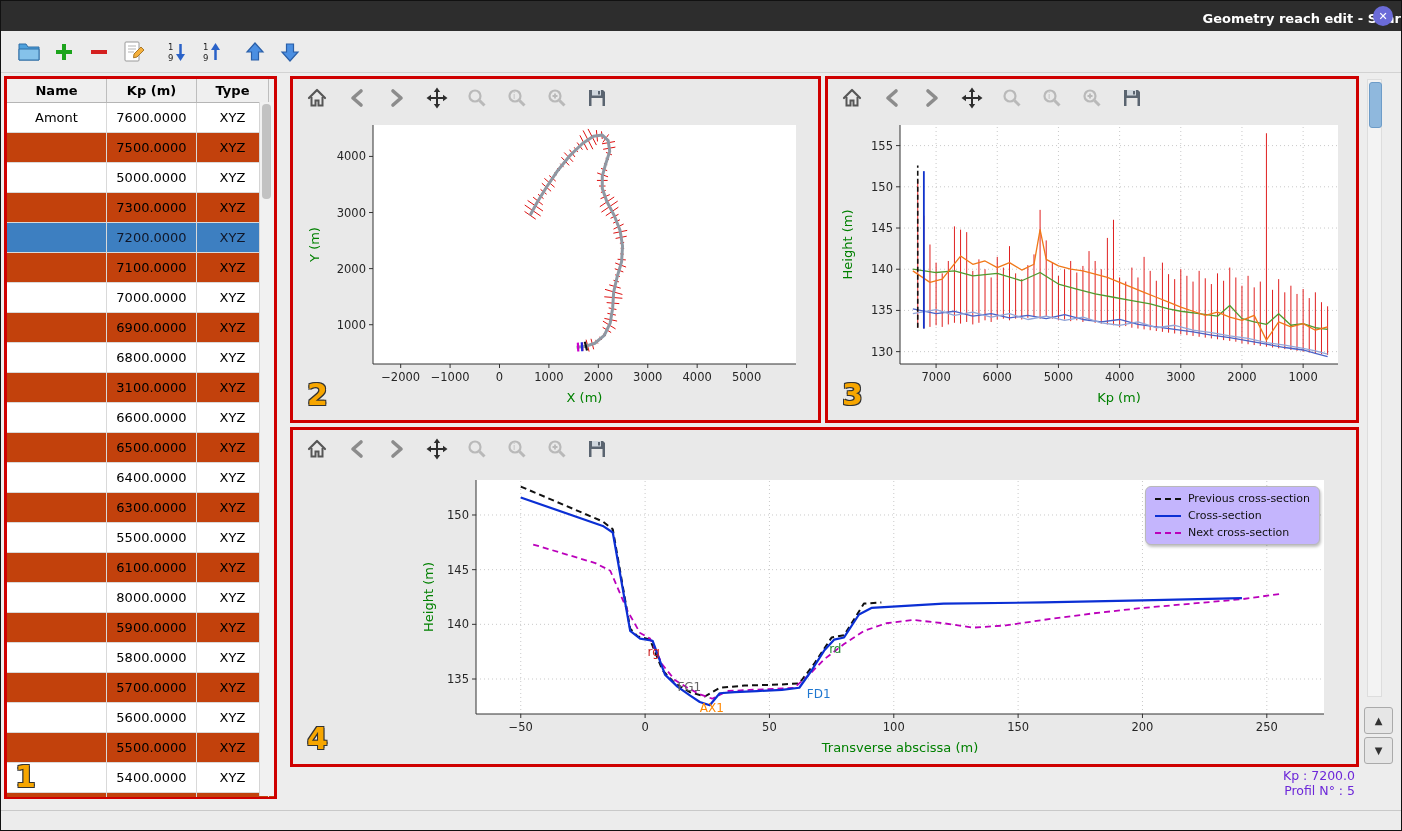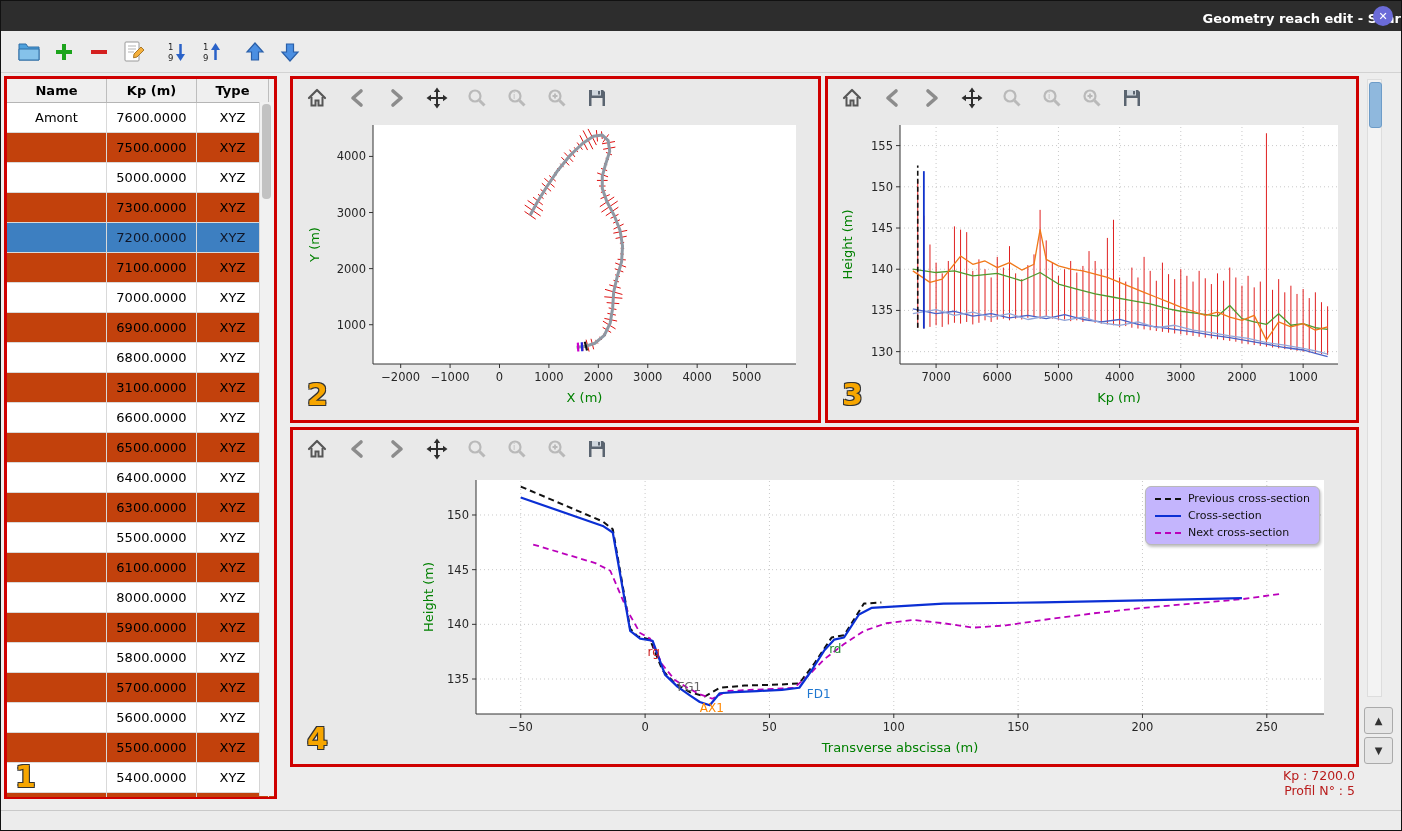--- a/index.html
+++ b/index.html
@@ -62,21 +62,21 @@
   .lg-line{display:inline-block;width:26px;height:0;border-top:2px solid #000}
 
   
   .win-scroll{position:absolute;left:1366px;top:78px;width:15px;height:618px;background:#f3f3f3;border:1px solid #ddd;box-sizing:border-box}
   .win-thumb{position:absolute;top:2px;left:1px;width:11px;height:44px;background:#8fb8dd;border:1px solid #6d9cc8;border-radius:3px}
   .spin{position:absolute;left:1363px;width:29px;height:27px;background:#e6e6e6;border:1px solid #aaa;border-radius:3px;
         display:flex;align-items:center;justify-content:center;font-size:10px;color:#333;box-sizing:border-box}
   #spin-up{top:706px}#spin-down{top:736px}
 
   
-  .kp-info{position:absolute;right:46px;top:767px;width:160px;text-align:right;font-size:12.5px;color:#b91c1c;line-height:15px}
+  .kp-info{position:absolute;right:46px;top:767px;width:160px;text-align:right;font-size:12.5px;color:#6d28d9;line-height:15px}
   .statusbar{position:absolute;left:0;right:0;bottom:0;height:19px;background:#ececec;border-top:1px solid #c9c9c9}
 </style>
 </head>
 <body>
 
 <div class="titlebar">
   <span>Geometry reach edit - Saar</span>
   <div class="close-btn">
     <span>✕</span>
   </div>

